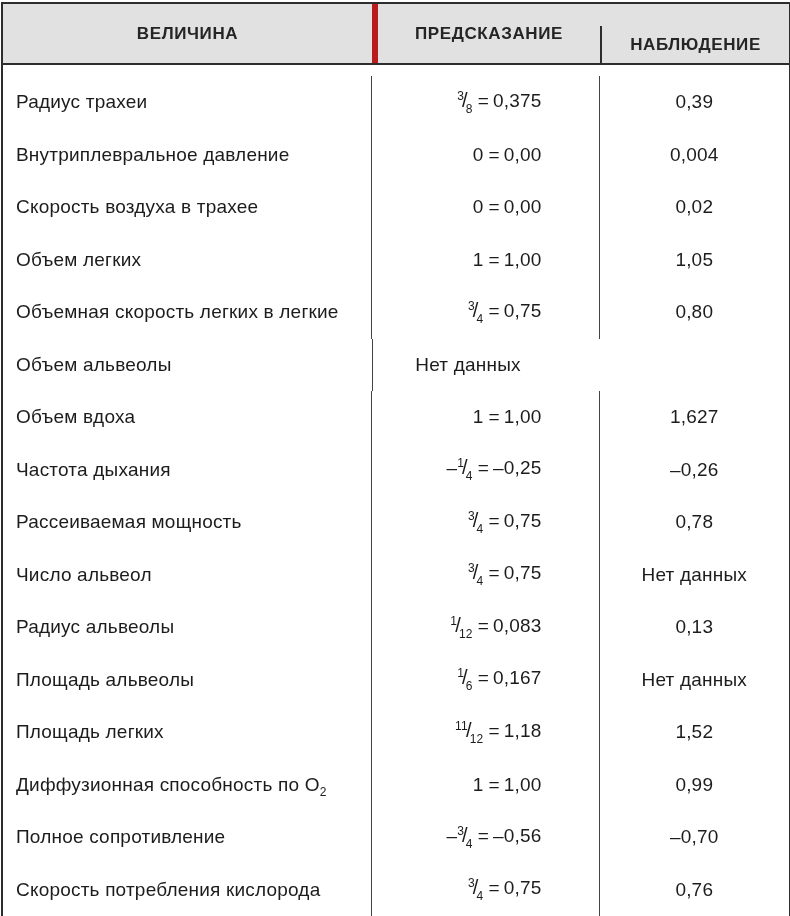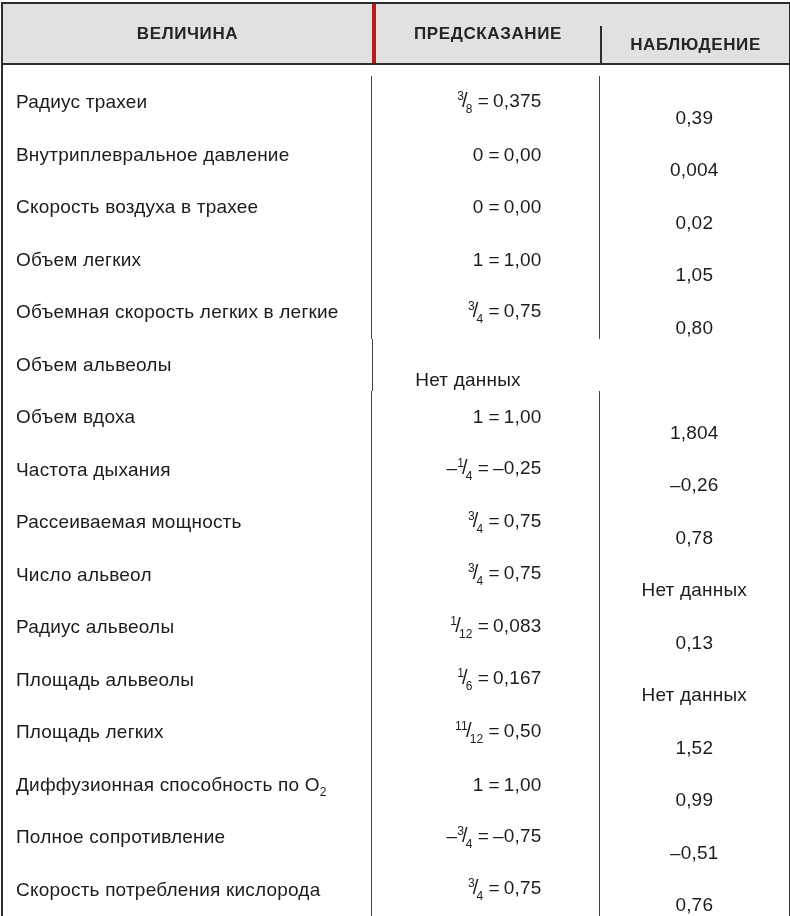--- a/index.html
+++ b/index.html
@@ -34,21 +34,21 @@
     display: flex;
     align-items: center;
     justify-content: center;
     box-sizing: border-box;
     font-weight: bold;
     font-size: 17px;
     letter-spacing: 0.6px;
     color: #252525;
   }
   .th.c1 { width: 369px; }
-  .th.c2 { width: 228px; border-left: 4px solid #b91c1c; }
+  .th.c2 { width: 228px; border-left: 6px solid #b91c1c; }
   .th.c3 { width: 189px; border-left: 2px solid #2d2d2d; margin-top: 22px; }
   
   .tbody {
     box-sizing: border-box;
     height: 851px;
     padding-top: 11px;
     display: flex;
     flex-direction: column;
   }
   .tr {
@@ -59,21 +59,21 @@
   .td {
     box-sizing: border-box;
     display: flex;
     align-items: center;
     font-size: 19px;
     letter-spacing: 0.2px;
     white-space: nowrap;
   }
   .td.c1 { width: 369px; padding-left: 13px; justify-content: flex-start; }
   .td.c2 { width: 228px; border-left: 1.5px solid #434343; justify-content: flex-end; padding-right: 57px; }
-  .td.c3 { width: 191px; border-left: 1.5px solid #434343; justify-content: center; align-items: flex-end; }
+  .td.c3 { width: 191px; border-left: 1.5px solid #434343; justify-content: center; }
   
   .pred .sign  { }
   .pred .fnum  { font-size: 12px; vertical-align: 7px; margin-right: -1px; }
   .pred .fslash{ font-size: 20px; margin: 0 -1px; }
   .pred .fden  { font-size: 12px; vertical-align: -6px; margin-left: -1px; }
   .pred .eq    { margin: 0 4px 0 5px; }
   .td.c1 sub   { font-size: 12px; vertical-align: -5px; line-height: 0; }
 </style>
 </head>
 <body>
@@ -152,21 +152,21 @@
           </div>
   </div>
         <div class="tr">
     <div class="td c1">
             <span class="lbl">Объем вдоха</span>
           </div>
     <div class="td c2">
             <span class="pred"><span class="fleft">1</span><span class="eq">=</span><span class="res">1,00</span></span>
           </div>
     <div class="td c3">
-            <span>1,804</span>
+            <span>1,627</span>
           </div>
   </div>
         <div class="tr">
     <div class="td c1">
             <span class="lbl">Частота дыхания</span>
           </div>
     <div class="td c2">
             <span class="pred"><span class="sign">–</span><span class="fnum">1</span><span class="fslash">/</span><span class="fden">4</span><span class="eq">=</span><span class="res">–0,25</span></span>
           </div>
     <div class="td c3">
@@ -215,21 +215,21 @@
           </div>
     <div class="td c3">
             <span>Нет данных</span>
           </div>
   </div>
         <div class="tr">
     <div class="td c1">
             <span class="lbl">Площадь легких</span>
           </div>
     <div class="td c2">
-            <span class="pred"><span class="fnum">11</span><span class="fslash">/</span><span class="fden">12</span><span class="eq">=</span><span class="res">0,50</span></span>
+            <span class="pred"><span class="fnum">11</span><span class="fslash">/</span><span class="fden">12</span><span class="eq">=</span><span class="res">1,18</span></span>
           </div>
     <div class="td c3">
             <span>1,52</span>
           </div>
   </div>
         <div class="tr">
     <div class="td c1">
             <span class="lbl">Диффузионная способность по O<sub>2</sub></span>
           </div>
     <div class="td c2">
@@ -237,24 +237,24 @@
           </div>
     <div class="td c3">
             <span>0,99</span>
           </div>
   </div>
         <div class="tr">
     <div class="td c1">
             <span class="lbl">Полное сопротивление</span>
           </div>
     <div class="td c2">
-            <span class="pred"><span class="sign">–</span><span class="fnum">3</span><span class="fslash">/</span><span class="fden">4</span><span class="eq">=</span><span class="res">–0,75</span></span>
-          </div>
-    <div class="td c3">
-            <span>–0,51</span>
+            <span class="pred"><span class="sign">–</span><span class="fnum">3</span><span class="fslash">/</span><span class="fden">4</span><span class="eq">=</span><span class="res">–0,56</span></span>
+          </div>
+    <div class="td c3">
+            <span>–0,70</span>
           </div>
   </div>
         <div class="tr">
     <div class="td c1">
             <span class="lbl">Скорость потребления кислорода</span>
           </div>
     <div class="td c2">
             <span class="pred"><span class="fnum">3</span><span class="fslash">/</span><span class="fden">4</span><span class="eq">=</span><span class="res">0,75</span></span>
           </div>
     <div class="td c3">

